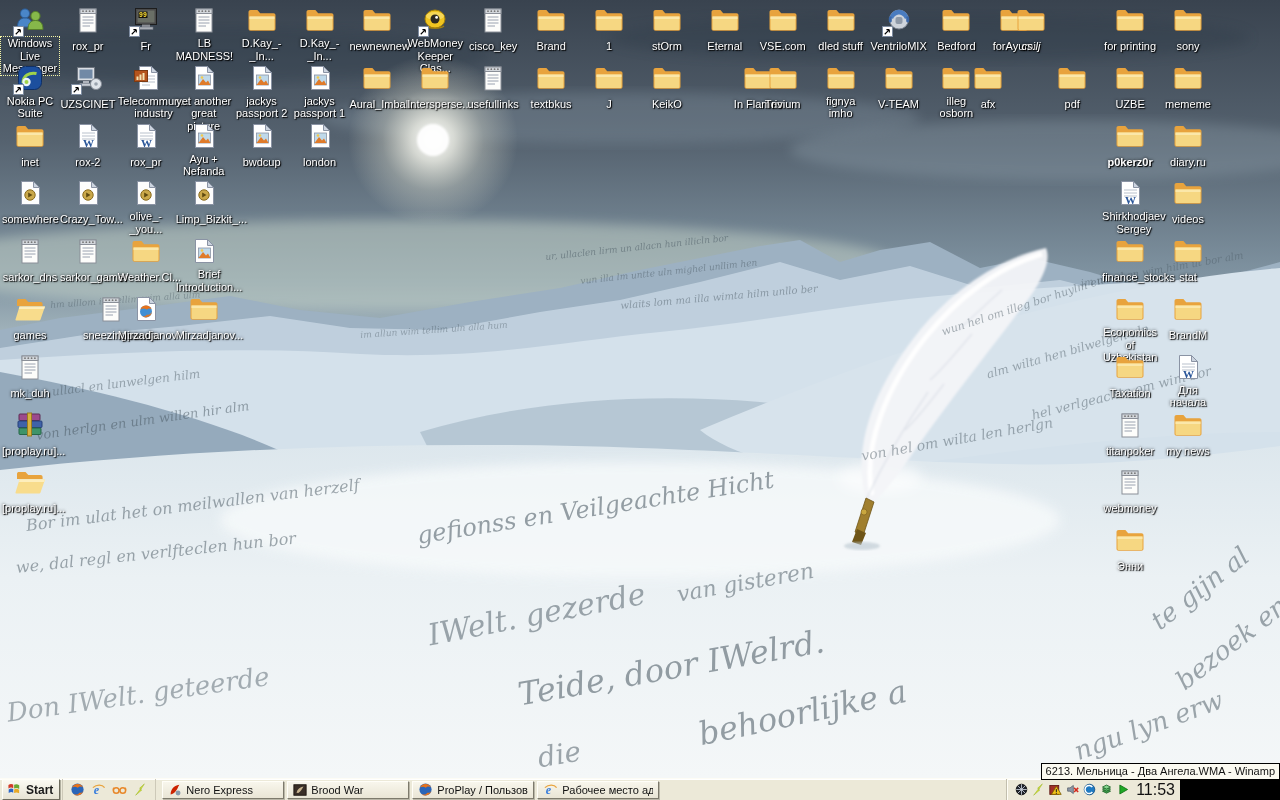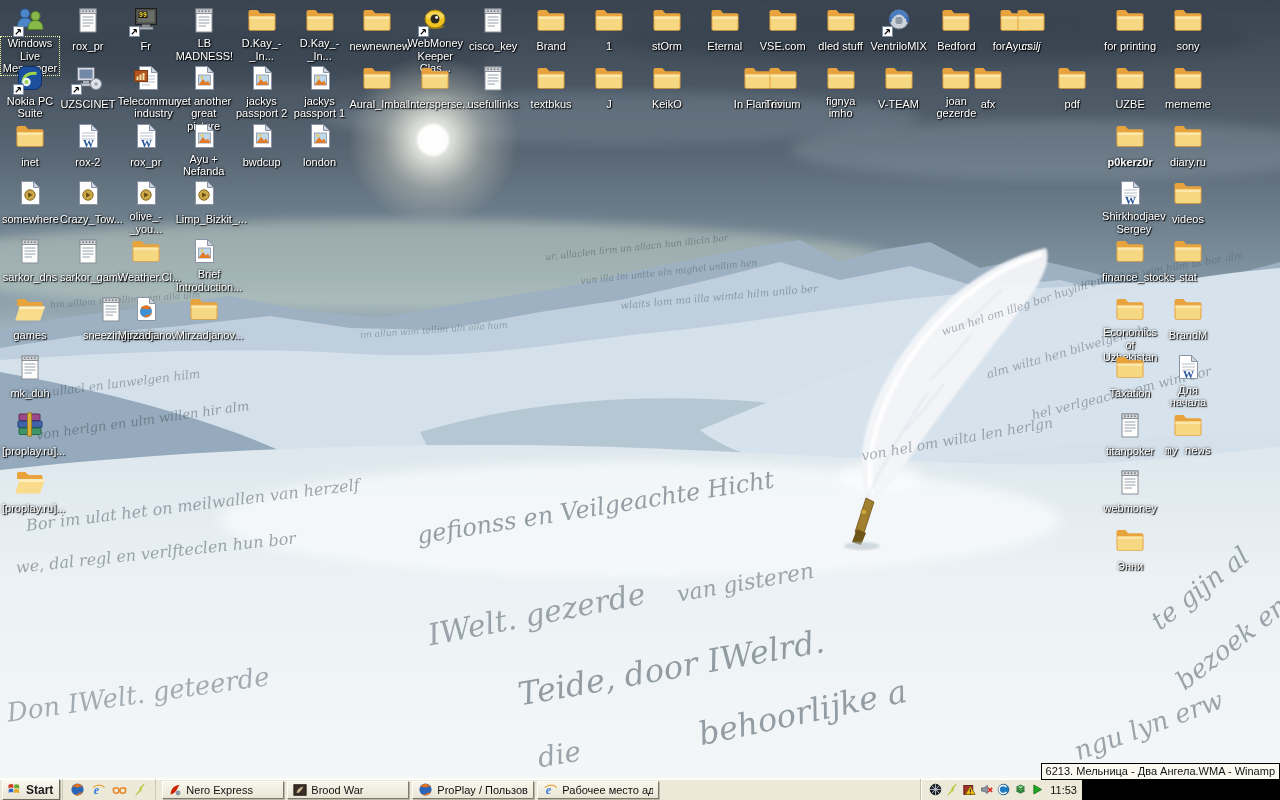--- a/index.html
+++ b/index.html
@@ -13,37 +13,37 @@
   #icon-layer{position:absolute;left:0;top:0;width:100%;height:100%;}
   .icon-cell{position:absolute;width:58px;text-align:center;cursor:default;}
   .ic{width:32px;height:32px;margin:0 auto;position:relative;}
   .ic svg{display:block;}
   .sc{position:absolute;left:-1px;bottom:-1px;}
   .icon-label{display:inline-block;max-width:80px;margin-top:1px;padding:0 1px;
     font-size:11px;line-height:12.5px;color:#fff;
     text-shadow:1px 1px 1px #000,0 0 3px rgba(0,0,0,.85);}
   .icon-label.focused{outline:1px dotted rgba(255,255,170,.95);}
   
-  #taskbar{position:absolute;left:0;bottom:0;width:1082px;height:22px;background:#ece9d8;
+  #taskbar{position:absolute;left:0;bottom:0;width:1180px;height:22px;background:#ece9d8;
     border-top:1px solid #fdfcf5;box-shadow:inset 0 1px 0 #fff;display:flex;align-items:center;box-sizing:border-box;}
   #start-button{display:flex;align-items:center;gap:3px;height:19px;margin:0 2px 0 2px;padding:0 6px 0 4px;
     background:linear-gradient(#fbfaf3,#e7e3d3);border:1px solid;border-color:#fffef8 #6e6c5e #6e6c5e #fffef8;
     box-shadow:1px 1px 0 rgba(70,70,55,.35);font-weight:bold;font-size:12px;color:#1a1a1a;cursor:pointer;}
   #quick-launch{display:flex;align-items:center;gap:5px;padding:0 7px 0 6px;height:100%;
     border-left:1px solid #cdc9b8;border-right:1px solid #cdc9b8;}
   .ql{width:16px;height:16px;display:flex;align-items:center;justify-content:center;cursor:pointer;}
   #task-buttons{display:flex;align-items:center;gap:3px;padding-left:6px;flex:1;}
   .task-btn{display:flex;align-items:center;gap:4px;width:122px;height:18px;padding:0 5px;box-sizing:border-box;
     background:linear-gradient(#f8f6ec,#e9e5d5);border:1px solid;border-color:#fffef8 #7d7a6c #7d7a6c #fffef8;
     box-shadow:1px 1px 0 rgba(70,70,55,.3);font-size:11px;color:#111;overflow:hidden;white-space:nowrap;cursor:pointer;}
   .task-btn .tlabel{overflow:hidden;text-overflow:clip;white-space:nowrap;}
   #system-tray{display:flex;align-items:center;gap:3px;height:100%;padding:0 5px 0 7px;
     border-left:1px solid #c2bfae;box-shadow:inset 1px 0 0 #fffef6;}
   .tray-ic{width:14px;height:14px;display:flex;align-items:center;justify-content:center;cursor:pointer;}
-  #tray-clock{font-size:11px;color:#111;margin-left:3px;white-space:nowrap;}
+  #tray-clock{font-size:16px;color:#111;margin-left:3px;white-space:nowrap;}
   #winamp-tooltip{position:absolute;right:0;bottom:20px;background:#fbfaf1;border:1px solid #000;
     padding:1px 4px 2px 4px;font-size:11px;color:#111;white-space:nowrap;z-index:50;}
 </style>
 </head>
 <body>
 
 <div id="stage">
   <div id="desktop">
     <svg id="wp" viewBox="0 0 1280 778" preserveAspectRatio="none">
       <defs>
@@ -447,21 +447,21 @@
               <path d="M3.5 12.5 L28.5 12.5 L28.5 24.5 C28.5 25.6 28 26 26.9 26 L5.1 26 C4 26 3.5 25.6 3.5 24.5 Z" fill="#f6d782"></path>
               <path d="M3.5 12.5 L28.5 12.5 L28.5 15 L3.5 15 Z" fill="#fbe7a9"></path>
             </svg>
           </div><div class="icon-label">V-TEAM</div></div>
         <div class="icon-cell" style="left: 927.4px; top: 61.8px;"><div class="ic">
             <svg viewBox="0 0 32 32" width="32" height="32">
               <path d="M2.5 8.2 C2.5 6.8 3.3 6 4.7 6 L11.4 6 L14.2 9.2 L27.4 9.2 C28.8 9.2 29.5 10 29.5 11.4 L29.5 24.6 C29.5 26 28.8 26.8 27.4 26.8 L4.7 26.8 C3.3 26.8 2.5 26 2.5 24.6 Z" fill="#e8a33d"></path>
               <path d="M3.5 12.5 L28.5 12.5 L28.5 24.5 C28.5 25.6 28 26 26.9 26 L5.1 26 C4 26 3.5 25.6 3.5 24.5 Z" fill="#f6d782"></path>
               <path d="M3.5 12.5 L28.5 12.5 L28.5 15 L3.5 15 Z" fill="#fbe7a9"></path>
             </svg>
-          </div><div class="icon-label">joan gezerde</div></div>
+          </div><div class="icon-label">illeg osborn</div></div>
         <div class="icon-cell" style="left: 959px; top: 61.8px;"><div class="ic">
             <svg viewBox="0 0 32 32" width="32" height="32">
               <path d="M2.5 8.2 C2.5 6.8 3.3 6 4.7 6 L11.4 6 L14.2 9.2 L27.4 9.2 C28.8 9.2 29.5 10 29.5 11.4 L29.5 24.6 C29.5 26 28.8 26.8 27.4 26.8 L4.7 26.8 C3.3 26.8 2.5 26 2.5 24.6 Z" fill="#e8a33d"></path>
               <path d="M3.5 12.5 L28.5 12.5 L28.5 24.5 C28.5 25.6 28 26 26.9 26 L5.1 26 C4 26 3.5 25.6 3.5 24.5 Z" fill="#f6d782"></path>
               <path d="M3.5 12.5 L28.5 12.5 L28.5 15 L3.5 15 Z" fill="#fbe7a9"></path>
             </svg>
           </div><div class="icon-label">afx</div></div>
         <div class="icon-cell" style="left: 1043.2px; top: 61.8px;"><div class="ic">
             <svg viewBox="0 0 32 32" width="32" height="32">
               <path d="M2.5 8.2 C2.5 6.8 3.3 6 4.7 6 L11.4 6 L14.2 9.2 L27.4 9.2 C28.8 9.2 29.5 10 29.5 11.4 L29.5 24.6 C29.5 26 28.8 26.8 27.4 26.8 L4.7 26.8 C3.3 26.8 2.5 26 2.5 24.6 Z" fill="#e8a33d"></path>
@@ -732,21 +732,21 @@
             <svg viewBox="0 0 32 32" width="32" height="32">
               <rect x="8" y="5" width="16" height="23" fill="#fdfdfb" stroke="#8a8f98"></rect>
               <rect x="8" y="5" width="16" height="4.5" fill="#d3d7dc" stroke="#8a8f98"></rect>
               <circle cx="11" cy="7.2" r="0.9" fill="#777"></circle>
               <circle cx="14.3" cy="7.2" r="0.9" fill="#777"></circle>
               <circle cx="17.6" cy="7.2" r="0.9" fill="#777"></circle>
               <circle cx="20.9" cy="7.2" r="0.9" fill="#777"></circle>
               <path d="M10.5 13 H21.5 M10.5 16 H21.5 M10.5 19 H21.5 M10.5 22 H18" stroke="#9aa2b0" fill="none"></path>
             </svg>
           </div><div class="icon-label">titanpoker</div></div>
-        <div class="icon-cell" style="left: 1159px; top: 408.6px; font-family: Liberation Mono, monospace;"><div class="ic">
+        <div class="icon-cell" style="left: 1159px; top: 408.6px;"><div class="ic">
             <svg viewBox="0 0 32 32" width="32" height="32">
               <path d="M2.5 8.2 C2.5 6.8 3.3 6 4.7 6 L11.4 6 L14.2 9.2 L27.4 9.2 C28.8 9.2 29.5 10 29.5 11.4 L29.5 24.6 C29.5 26 28.8 26.8 27.4 26.8 L4.7 26.8 C3.3 26.8 2.5 26 2.5 24.6 Z" fill="#e8a33d"></path>
               <path d="M3.5 12.5 L28.5 12.5 L28.5 24.5 C28.5 25.6 28 26 26.9 26 L5.1 26 C4 26 3.5 25.6 3.5 24.5 Z" fill="#f6d782"></path>
               <path d="M3.5 12.5 L28.5 12.5 L28.5 15 L3.5 15 Z" fill="#fbe7a9"></path>
             </svg>
           </div><div class="icon-label">my news</div></div>
         <div class="icon-cell" style="left: 1px; top: 466.4px;"><div class="ic">
             <svg viewBox="0 0 32 32" width="32" height="32">
               <path d="M3 8 C3 6.6 3.8 6 5.2 6 L11.5 6 L14.3 9 L26.5 9 C27.9 9 28.6 9.8 28.6 11.2 L28.6 13 L3 13 Z" fill="#e8a33d"></path>
               <path d="M1.5 26.5 L5.5 13.5 L31 13.5 L26.5 26.5 C26.2 27.3 25.6 27.5 24.8 27.5 L3 27.5 C1.8 27.5 1.2 27.3 1.5 26.5 Z" fill="#f8dc8c"></path>

